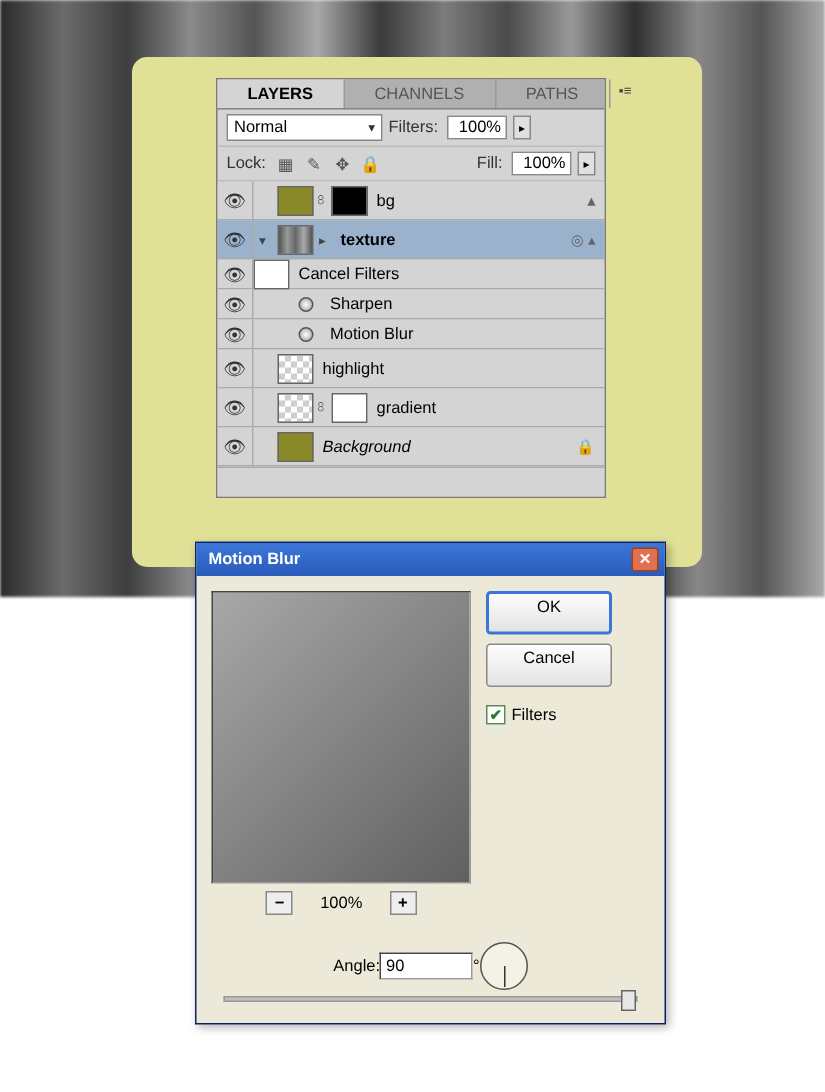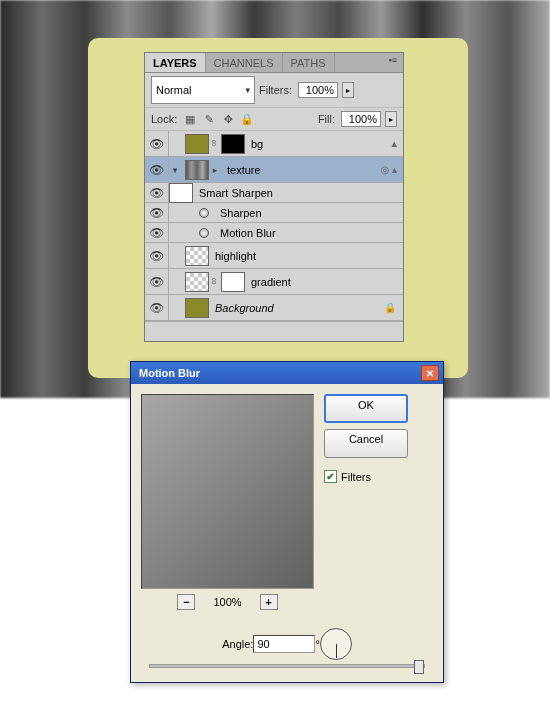--- a/index.html
+++ b/index.html
@@ -11,26 +11,26 @@
     filter: blur(1px);
   }
   .watermark { position:absolute; top:368px; left:0; width:550px; text-align:center; color:#bbb; font-size:14px; font-weight:bold; letter-spacing:1px; z-index:5; }
 
   
   .yellow-box { position:absolute; top:38px; left:88px; width:380px; height:340px; background:#e0e096; border-radius:10px; z-index:2; }
 
   
   .layers-panel { position:absolute; top:52px; left:144px; width:260px; background:#d4d4d4; border:1px solid #7a7a7a; z-index:3; }
   .panel-tabs { display:flex; background:#b0b0b0; height:20px; align-items:stretch; border-bottom:1px solid #888; }
-  .panel-tab { padding:3px 8px; color:#555; cursor:pointer; border-right:1px solid #999; display:flex; align-items:center; }
+  .panel-tab { padding:3px 20px; color:#555; cursor:pointer; border-right:1px solid #999; display:flex; align-items:center; }
   .panel-tab.active { background:#d4d4d4; color:#000; font-weight:bold; }
   .panel-menu { margin-left:auto; padding:2px 6px; font-size:9px; color:#444; }
 
   .blend-row, .lock-row { display:flex; align-items:center; padding:3px 6px; gap:4px; border-bottom:1px solid #bbb; }
-  .blend-select { flex:0 0 104px; height:28px; border:1px solid #888; background:#fff; padding:0 18px 0 4px; display:flex; align-items:center; position:relative; }
+  .blend-select { flex:0 0 104px; height:18px; border:1px solid #888; background:#fff; padding:0 18px 0 4px; display:flex; align-items:center; position:relative; }
   .blend-select::after { content:"▾"; position:absolute; right:4px; font-size:9px; color:#333; }
   .label-sm { color:#333; }
   .pct-box { width:40px; height:16px; border:1px solid #888; background:#fff; display:inline-flex; align-items:center; justify-content:flex-end; padding-right:3px; margin-left:2px; }
   .pct-arrow { width:12px; height:16px; border:1px solid #888; background:#e0e0e0; display:inline-flex; align-items:center; justify-content:center; font-size:8px; }
 
   .lock-icons { display:flex; gap:5px; margin-left:2px; align-items:center; }
   .lock-icons span { width:14px; height:14px; display:inline-flex; align-items:center; justify-content:center; font-size:11px; color:#555; }
 
   .layer-list { max-height:240px; overflow:auto; }
   .layer-row { display:flex; align-items:center; background:#d4d4d4; border-bottom:1px solid #aaa; height:26px; }
@@ -40,21 +40,21 @@
   .thumb { width:24px; height:20px; border:1px solid #666; margin-left:4px; display:inline-block; background:#fff; }
   .thumb.olive { background:#8a8a2a; }
   .thumb.checker { background:
     linear-gradient(45deg,#ccc 25%,transparent 25%,transparent 75%,#ccc 75%),
     linear-gradient(45deg,#ccc 25%,#fff 25%,#fff 75%,#ccc 75%);
     background-size:8px 8px; background-position:0 0,4px 4px; }
   .thumb.texture { background: linear-gradient(90deg,#555,#999,#666,#aaa,#555); }
   .link-icon { width:8px; margin:0 2px; font-size:9px; color:#444; }
   .mask-thumb { width:24px; height:20px; border:1px solid #666; background:#fff; display:inline-block; }
   .layer-name { margin-left:6px; color:#000; }
-  .layer-name.bold { font-weight:normal; }
+  .layer-name.bold { font-weight:bold; }
   .layer-name.italic { font-style:italic; }
   .row-expand { width:12px; text-align:center; font-size:9px; color:#444; }
   .row-trail { margin-left:auto; padding-right:6px; display:flex; gap:4px; align-items:center; color:#666; font-size:10px; }
 
   .sub-row { padding-left:54px; height:20px; }
   .sub-row .eye-col { width:24px; }
   .filter-circle { width:10px; height:10px; border:1px solid #555; border-radius:50%; background:radial-gradient(#fff,#999); display:inline-block; margin-right:5px; }
 
   .panel-footer { height:20px; background:#d4d4d4; border-top:1px solid #aaa; }
 
@@ -147,21 +147,21 @@
       <span class="thumb texture"></span>
       <span class="row-expand">▸</span>
       <span class="layer-name bold">texture</span>
       <span class="row-trail">◎ ▴</span>
     </div>
     <div class="layer-row sub-row">
       <div class="eye-col" style="margin-left:-54px">
           <span class="eye-icon">👁</span>
         </div>
       <span class="mask-thumb"></span>
-      <span class="layer-name">Smart Sharpen</span>
+      <span class="layer-name">Cancel Filters</span>
     </div>
     <div class="layer-row sub-row">
       <div class="eye-col" style="margin-left:-54px">
           <span class="eye-icon">👁</span>
         </div>
       <span style="width:30px"></span>
       <span class="filter-circle"></span>
       <span class="layer-name">Sharpen</span>
     </div>
     <div class="layer-row sub-row">

